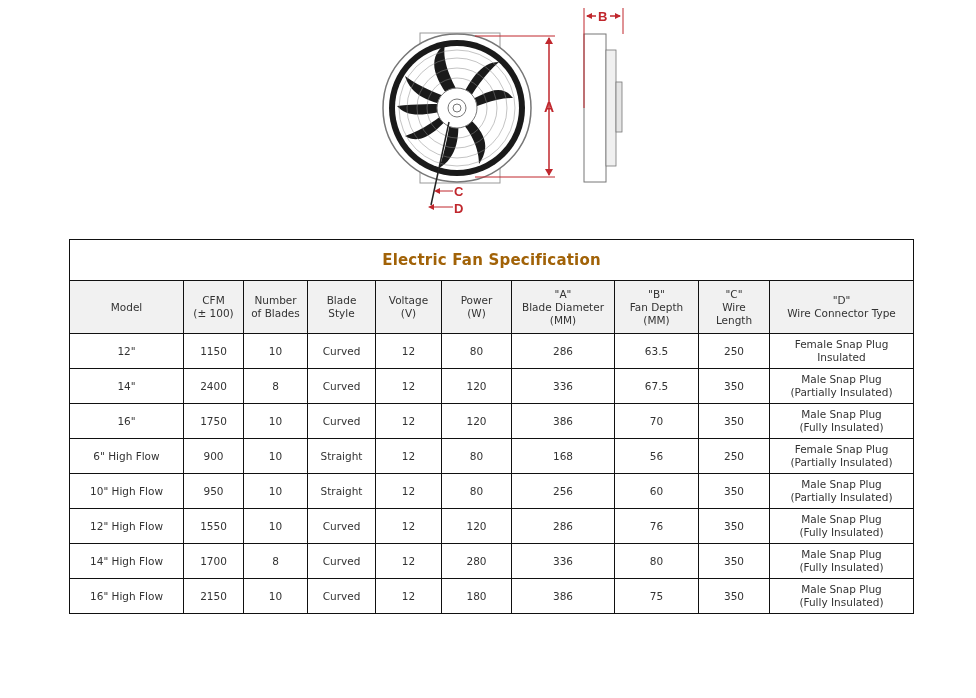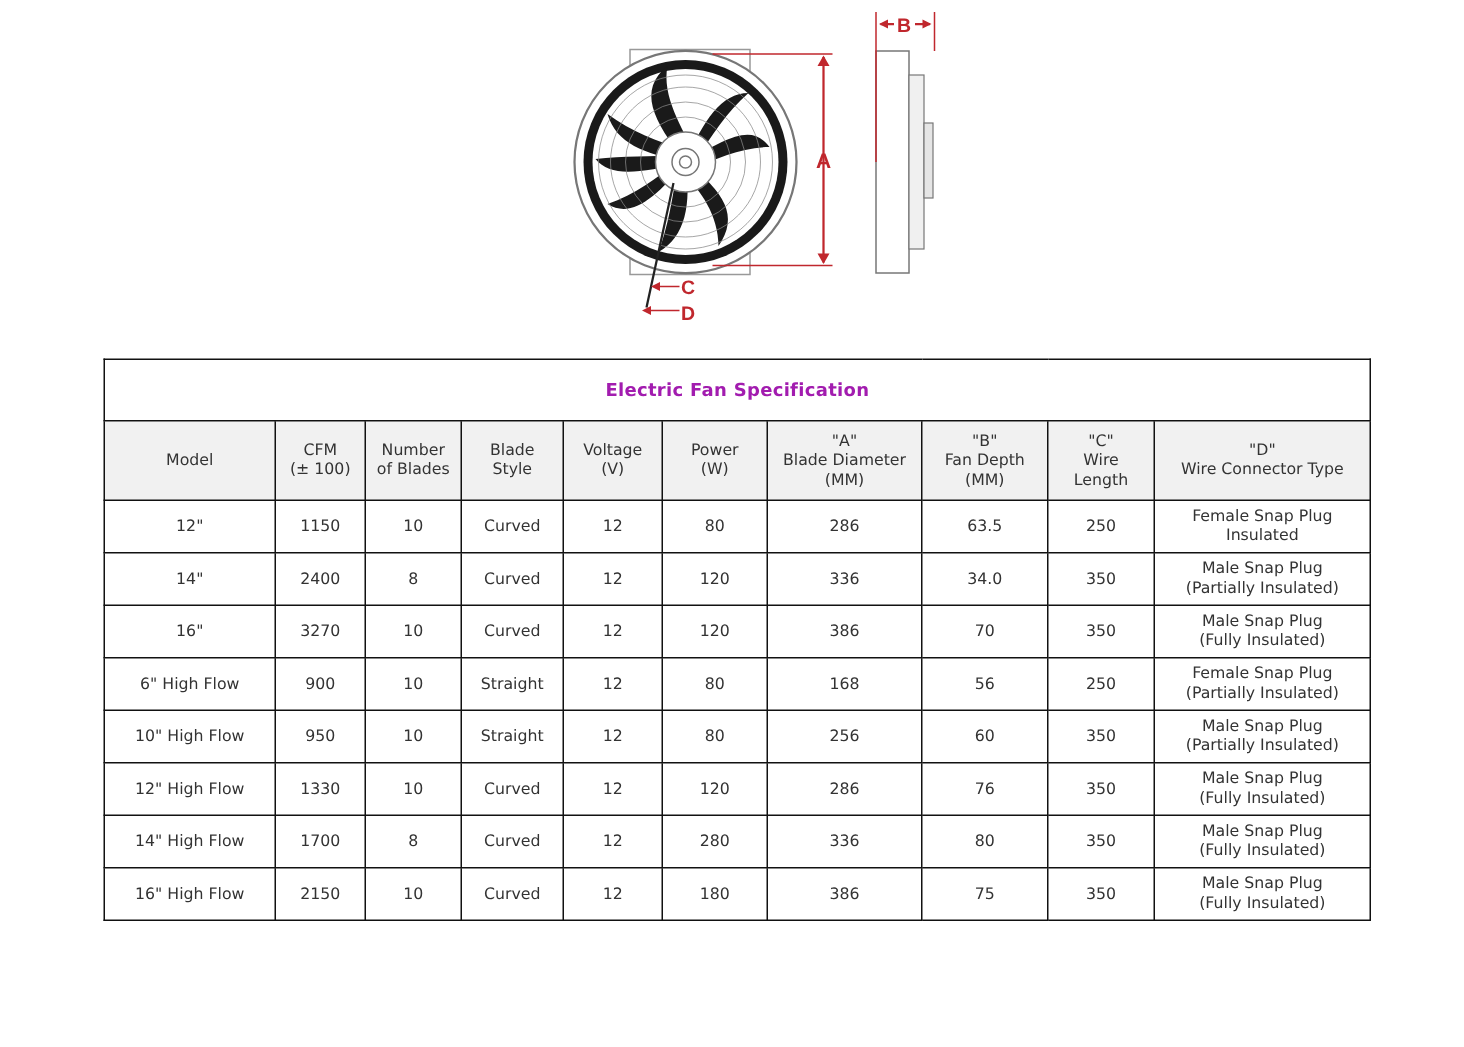--- a/index.html
+++ b/index.html
@@ -1,20 +1,20 @@
 <!DOCTYPE html>
 <html><head>
 <meta charset="utf-8">
 <style>
   html, body { margin:0; padding:0; background:#ffffff; }
   body { width:976px; height:698px; position:relative; overflow:hidden; font-family:"DejaVu Sans", sans-serif; color:#333; }
   .diagram { position:absolute; left:375px; top:0; width:270px; height:225px; }
   .spec-table { position:absolute; left:69px; top:239px; width:844px; border-collapse:collapse; table-layout:fixed; }
   .spec-table td, .spec-table th { border:1px solid #111; text-align:center; vertical-align:middle; font-size:10.5px; color:#333; padding:0 2px; font-weight:normal; line-height:13px; }
-  .spec-table .title-cell { height:40px; font-size:12px; font-weight:bold; color:#a21caf; letter-spacing:0.2px; }
+  .spec-table .title-cell { height:40px; font-size:15px; font-weight:bold; color:#a16207; letter-spacing:0.2px; }
   .spec-table thead tr.hdr th { height:52px; background:#f1f1f1; }
   .spec-table tbody td { height:34px; }
   .hdr-line { display:block; }
 </style>
 </head>
 <body>
 
 <div class="diagram">
   <svg width="270" height="225" viewBox="0 0 270 225">
 
@@ -152,30 +152,30 @@
         </td>
       </tr>
       <tr>
         <td>14"</td>
         <td>2400</td>
         <td>8</td>
         <td>Curved</td>
         <td>12</td>
         <td>120</td>
         <td>336</td>
-        <td>34.0</td>
+        <td>67.5</td>
         <td>350</td>
         <td>
           <span class="hdr-line">Male Snap Plug</span>
           <span class="hdr-line">(Partially Insulated)</span>
         </td>
       </tr>
       <tr>
         <td>16"</td>
-        <td>3270</td>
+        <td>1750</td>
         <td>10</td>
         <td>Curved</td>
         <td>12</td>
         <td>120</td>
         <td>386</td>
         <td>70</td>
         <td>350</td>
         <td>
           <span class="hdr-line">Male Snap Plug</span>
           <span class="hdr-line">(Fully Insulated)</span>
@@ -206,21 +206,21 @@
         <td>256</td>
         <td>60</td>
         <td>350</td>
         <td>
           <span class="hdr-line">Male Snap Plug</span>
           <span class="hdr-line">(Partially Insulated)</span>
         </td>
       </tr>
       <tr>
         <td>12" High Flow</td>
-        <td>1330</td>
+        <td>1550</td>
         <td>10</td>
         <td>Curved</td>
         <td>12</td>
         <td>120</td>
         <td>286</td>
         <td>76</td>
         <td>350</td>
         <td>
           <span class="hdr-line">Male Snap Plug</span>
           <span class="hdr-line">(Fully Insulated)</span>

